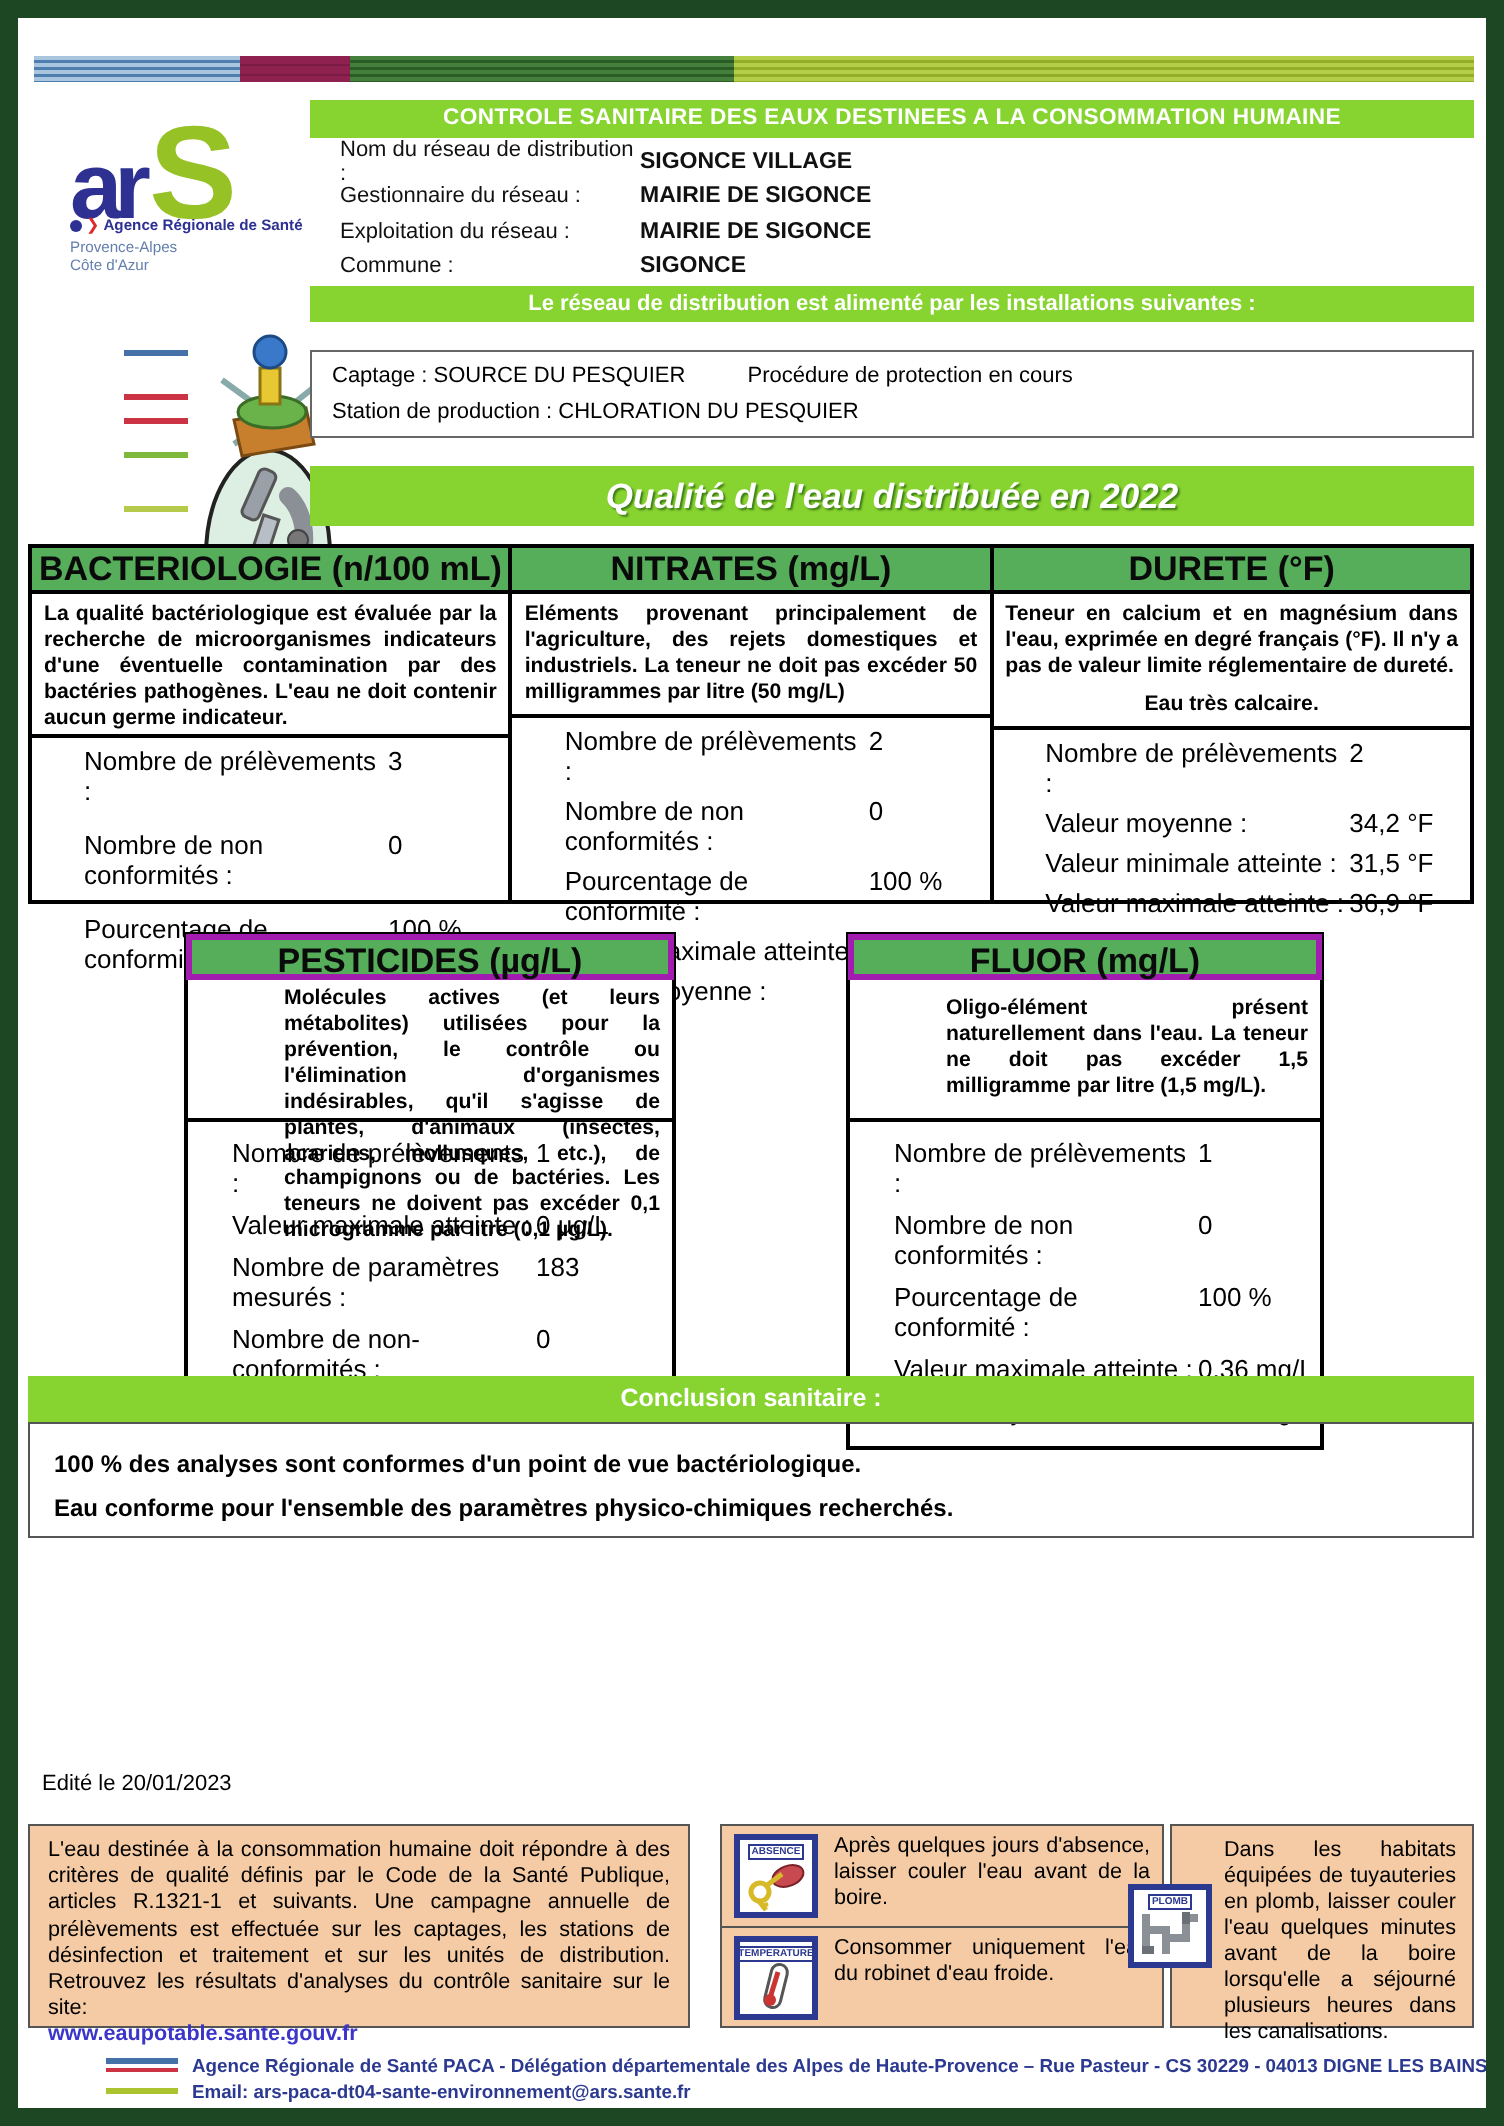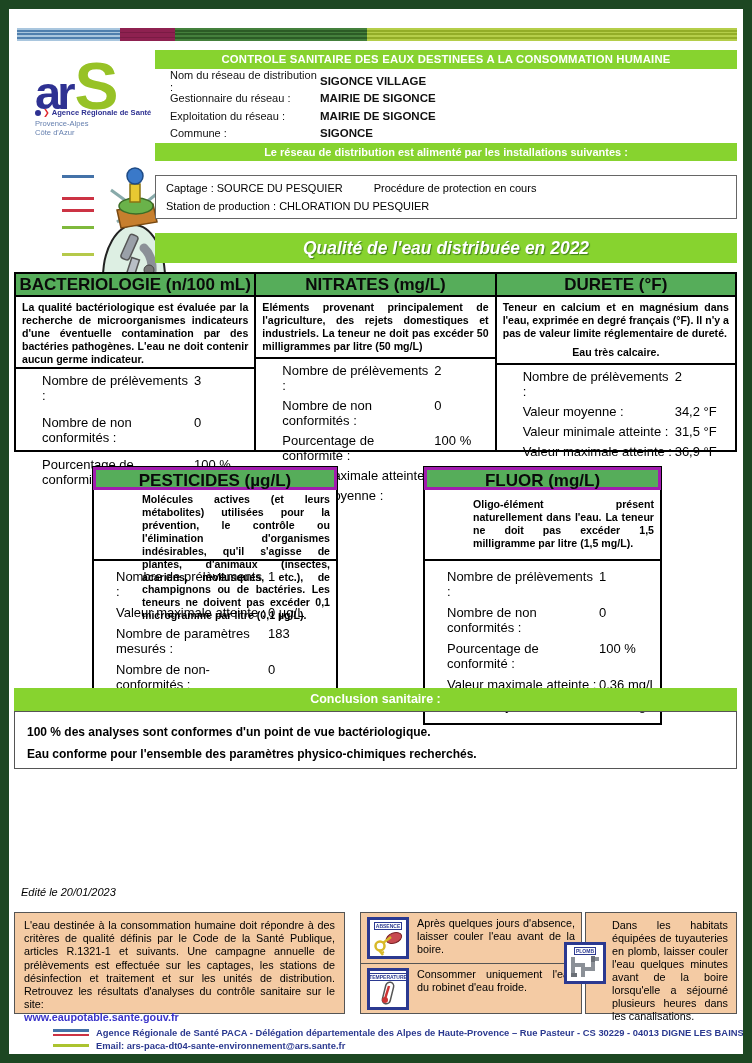--- a/index.html
+++ b/index.html
@@ -65,21 +65,21 @@
   .pbox-fluor { left:409px; width:239px; }
   .pbox .pdesc { height:72px;padding-left:48px; }
   .pdesc-center { display:flex; align-items:center; }
   .pbox .pstats { padding:8px 0 10px 22px; gap:6px; }
 
   
   .banner-conclusion { top:679px; left:5px; width:723px; height:23px; line-height:23px; font-size:12.5px; }
   .conclusion-box { position:absolute; top:702px; left:5px; width:723px; height:58px; border:1px solid #555; padding:7px 12px; }
   .conclusion-box p { font-size:12px; font-weight:bold; margin-top:4px; line-height:1.5; }
 
-  .edited { position:absolute; top:877px; left:12px; font-size:11px; font-style:italic; }
+  .edited { position:absolute; top:877px; left:12px; font-size:11px; }
 
   
   .info-row { position:absolute; top:903px; left:5px; width:723px; height:102px; }
   .peach { background:#f4cba4; border:1px solid #555; }
   .info-left { position:absolute; left:0; top:0; width:331px; height:102px; padding:6px 9px; font-size:10.8px; text-align:justify; line-height:1.22; }
   .info-link { color:#3b35c9; font-weight:bold; text-decoration:none; }
   .info-mid { position:absolute; left:346px; top:0; width:222px; height:102px; display:flex; flex-direction:column; }
   .mid-cell { flex:1; display:flex; align-items:flex-start; gap:8px; padding:4px 6px; }
   .mid-cell + .mid-cell { border-top:1px solid #555; }
   .mid-text { font-size:10.8px; text-align:justify; line-height:1.2; }

